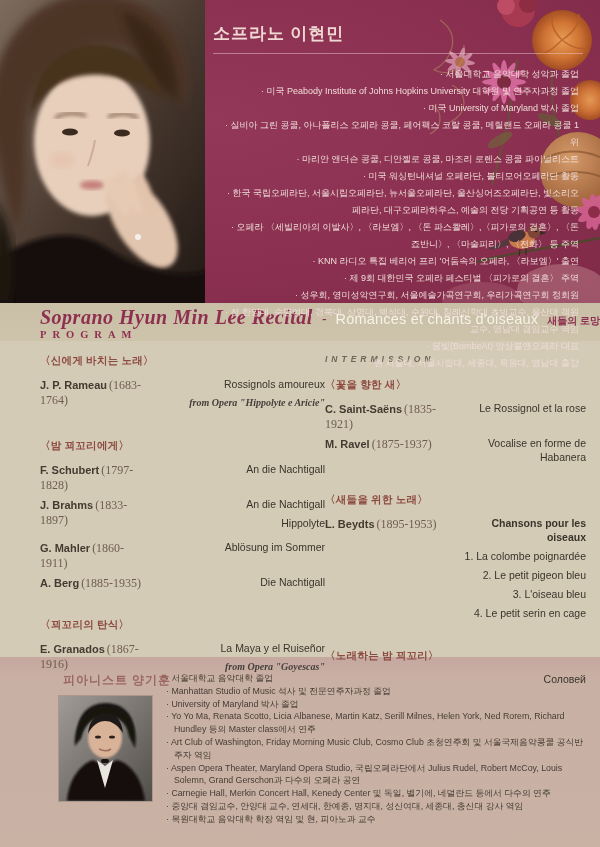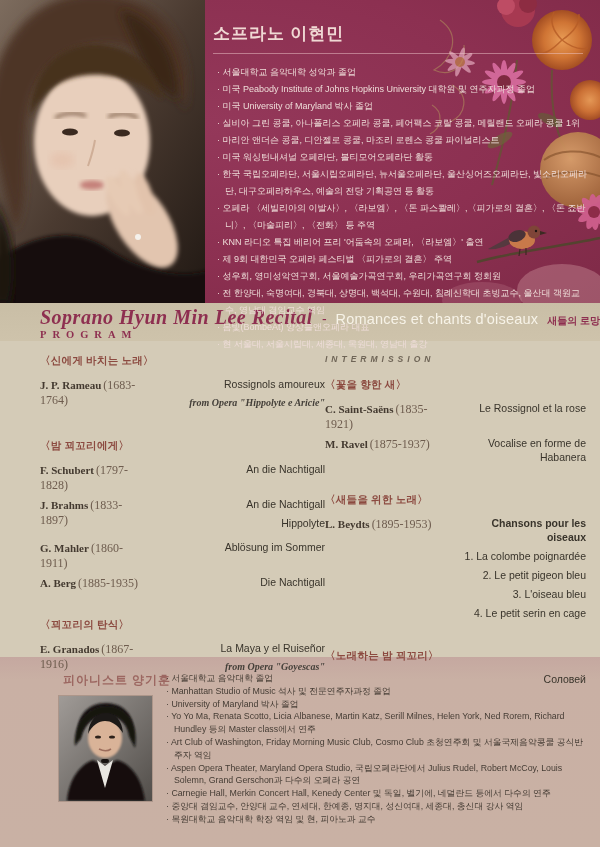--- a/index.html
+++ b/index.html
@@ -13,21 +13,21 @@
     background:radial-gradient(ellipse at 35% 40%, #94385a 0%, #8c3051 55%, #7e2a47 100%);
   }
   .soprano-photo{position:absolute;left:0;top:0;width:205px;height:303px;display:block;}
   .florals{position:absolute;right:0;top:0;width:178px;height:303px;display:block;pointer-events:none;}
   .top-content{position:absolute;left:213px;top:22px;width:378px;}
   .soprano-title{
     font-family:"Liberation Serif",serif;font-size:17px;letter-spacing:1px;
     color:#f0d9d4;margin:0 0 8px 0;font-weight:600;
   }
   .title-rule{height:1px;background:rgba(238,198,202,.5);border:none;margin:0 0 10px 0;width:370px;}
-  .top-list{list-style:none;margin:4px;padding:0;font-size:9px;line-height:17px;color:#eedcd8;}
+  .top-list{list-style:none;margin:12px;padding:0;font-size:9px;line-height:17px;color:#eedcd8;text-align:right;}
   .top-list li{padding-left:8px;text-indent:-8px;}
   .top-list li::before{content:"· ";}
   
   .title-band{
     width:600px;height:38px;background:linear-gradient(#c9bea6,#cec3ab);
     box-sizing:border-box;padding:3px 0 0 40px;
   }
   .band-line{display:flex;align-items:baseline;gap:9px;white-space:nowrap;}
   .band-title{
     font-family:"Liberation Serif",serif;font-style:italic;font-size:20px;
@@ -54,21 +54,21 @@
   .pgroup{margin-bottom:24px;}
   .pcol-left .pgroup:last-child,.pcol-right .pgroup:last-child{margin-top:17px;}
   .pheader{
     font-family:"Liberation Serif",serif;font-size:10.5px;font-weight:bold;
     color:#8c4a40;margin-bottom:9px;letter-spacing:.3px;
   }
   .prow{display:flex;margin-bottom:5px;}
   .pcomposer{flex-shrink:0;line-height:14px;}
   .pcol-left .pcomposer{width:105px;}
   .pcol-right .pcomposer{width:128px;}
-  .cname{font-family:Liberation Serif, serif;font-size:11px;font-weight:bold;color:#443a30;}
+  .cname{font-family:Liberation Sans, sans-serif;font-size:11px;font-weight:bold;color:#443a30;}
   .cdates{font-family:"Liberation Serif",serif;font-size:12px;color:#6e5c4e;margin-left:2px;}
   .ppieces{flex:1;}
   .piece{font-size:10.5px;color:#39342b;line-height:14px;margin-bottom:5px;text-align:right;}
   .piece.bold{font-weight:bold;}
   .piece.sub{
     font-family:"Liberation Serif",serif;font-style:italic;font-weight:600;
     color:#45403a;margin-left:15px;font-size:10px;
   }
   .piece.num{margin-left:8px;}
   

